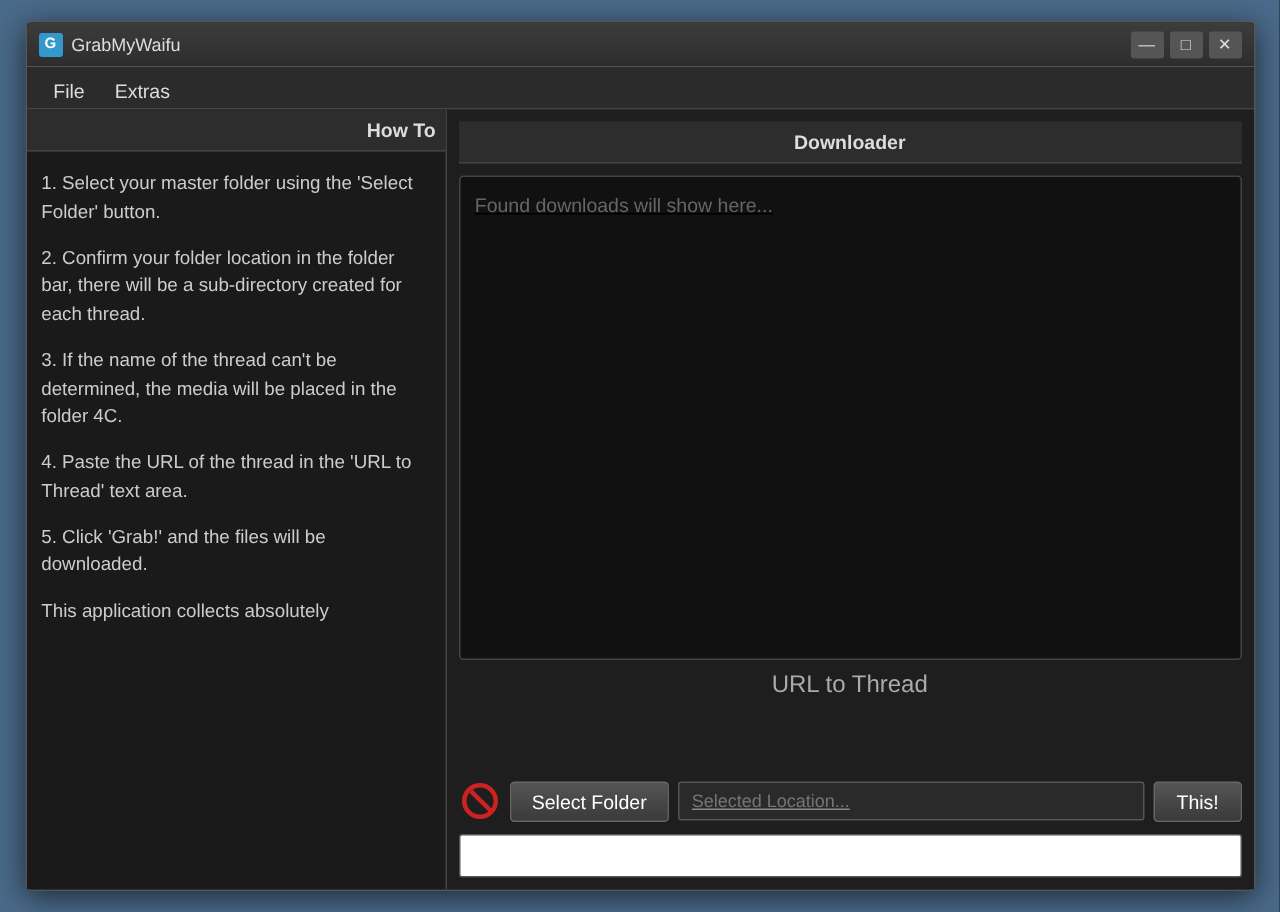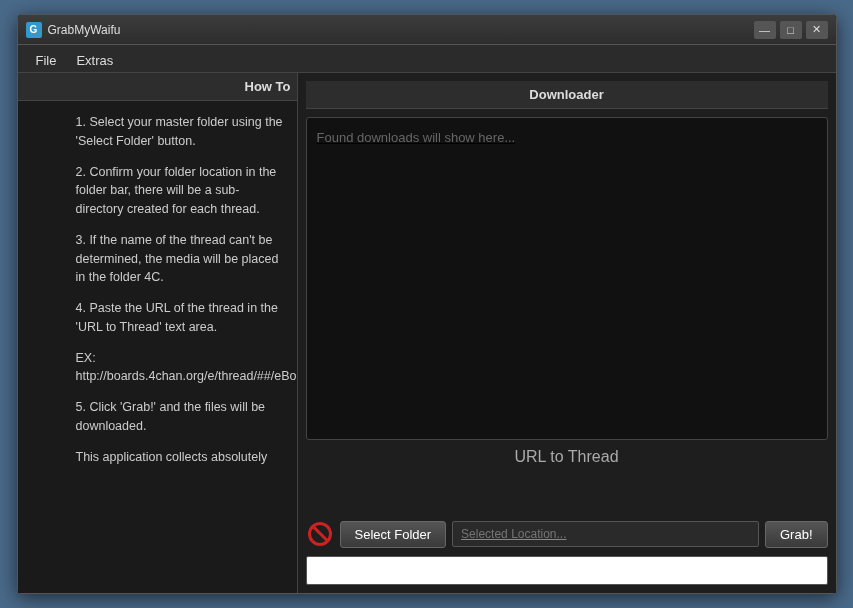--- a/index.html
+++ b/index.html
@@ -101,21 +101,20 @@
       padding: 6px;
       font-size: 13px;
       font-weight: bold;
       border-bottom: 1px solid #444;
     }
     .left-content {
       flex: 1;
       overflow-y: auto;
       padding: 12px 10px;
       position: relative;
-      margin-left: 48px;
     }
     .left-content::-webkit-scrollbar { width: 8px; }
     .left-content::-webkit-scrollbar-track { background: #1a1a1a; }
     .left-content::-webkit-scrollbar-thumb { background: #555; }
     .how-to-text {
       color: #ccc;
       font-size: 12.5px;
       line-height: 1.5;
     }
     .how-to-text p {
@@ -253,21 +252,20 @@
   <div class="main-content">
 
     <div class="left-panel">
       <div class="panel-header">How To</div>
       <div class="left-content">
         <div class="how-to-text">
           <p>1.  Select your master folder using the 'Select Folder' button.</p>
           <p>2.  Confirm your folder location in the folder bar, there will be a sub-directory created for each thread.</p>
           <p>3.  If the name of the thread can't be determined, the media will be placed in the folder 4C.</p>
           <p>4.  Paste the URL of the thread in the 'URL to Thread' text area.</p>
-          <p>EX: http://boards.4chan.org/e/thread/##/eBoard</p>
           <p>5.  Click 'Grab!' and the files will be downloaded.</p>
           <p>This application collects absolutely</p>
         </div>
       </div>
     </div>
 
     <div class="right-panel">
       <div class="downloader-header">Downloader</div>
 
       <div class="download-area">
@@ -275,20 +273,20 @@
       </div>
 
       <div class="url-section-label">URL to Thread</div>
 
       <div class="folder-row">
         <div class="no-icon">
           <div class="no-circle"></div>
         </div>
         <button class="select-folder-btn">Select Folder</button>
         <input class="location-input" type="text" placeholder="Selected Location..." style="">
-        <button class="grab-btn">Grab!</button>
+        <button class="grab-btn">This!</button>
       </div>
 
       <input class="url-input" type="text" value="" style="">
     </div>
 
   </div>
 </div>
 
 </body></html>

